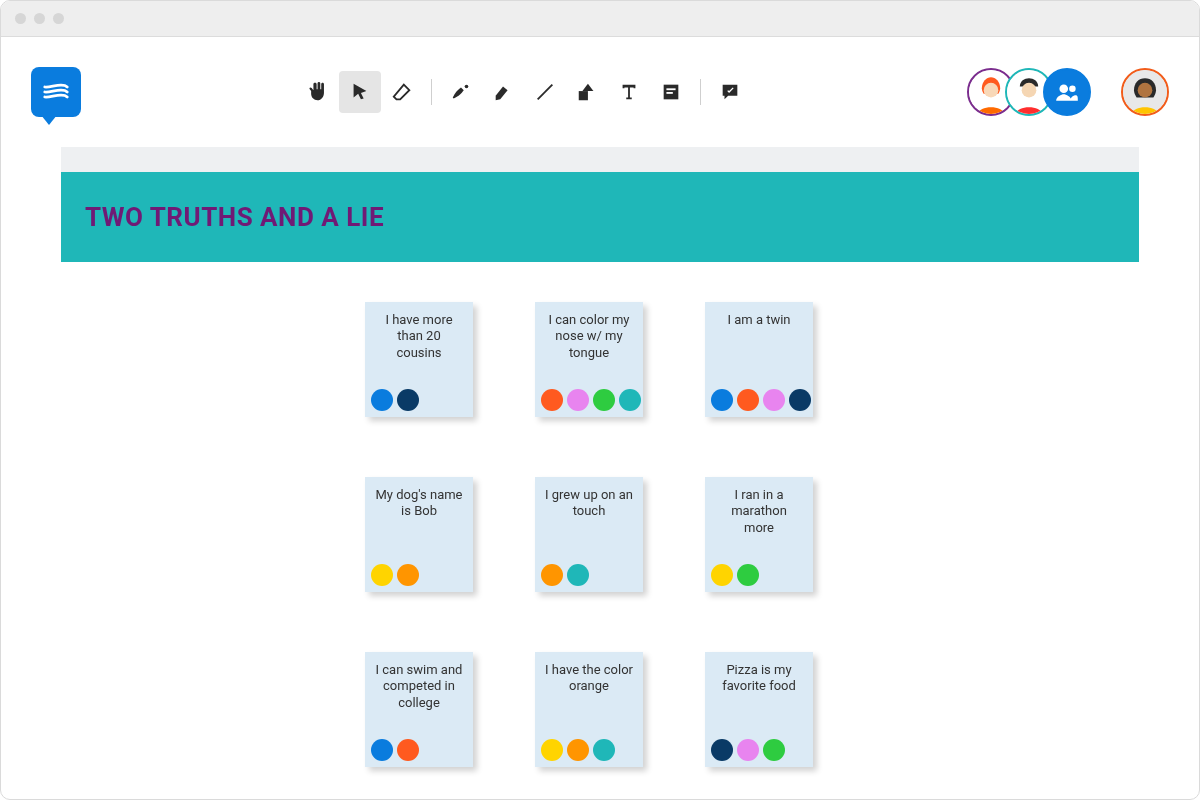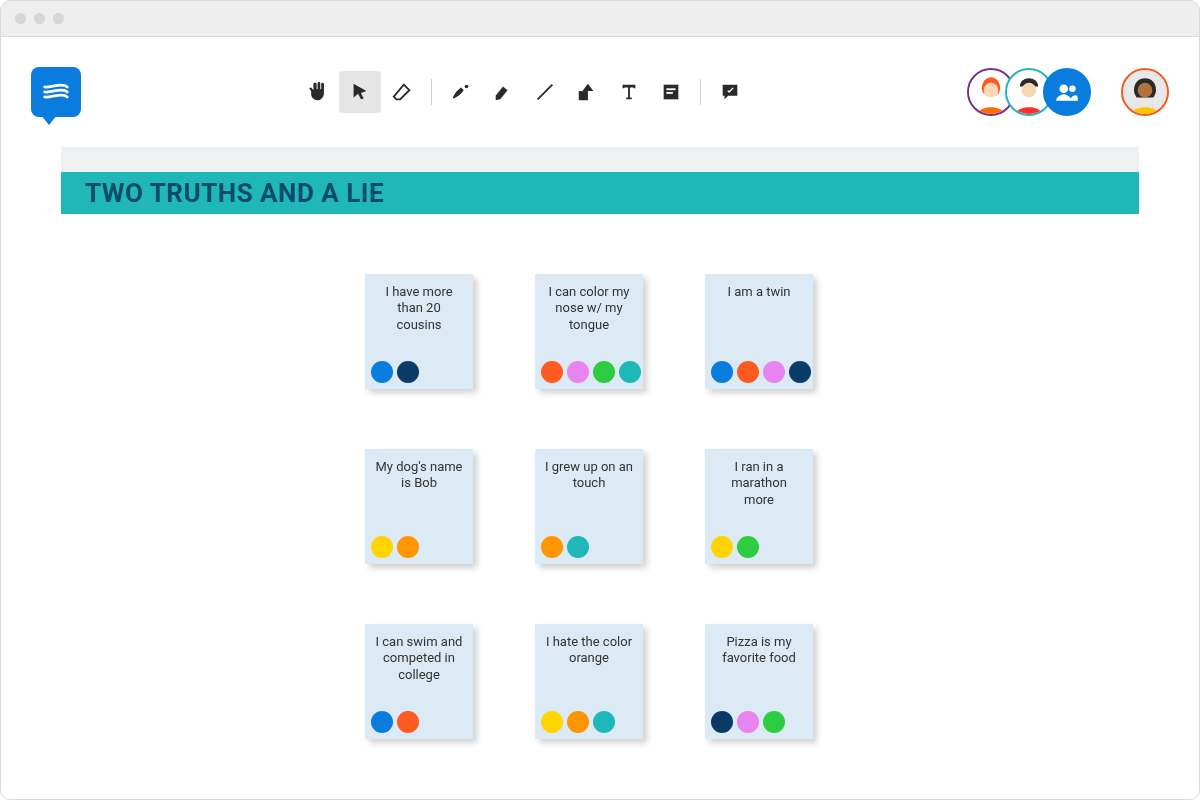--- a/index.html
+++ b/index.html
@@ -16,21 +16,21 @@
 .tool-btn { width: 42px; height: 42px; display: flex; align-items: center; justify-content: center; cursor: pointer; border-radius: 4px; color: #2a2a2a; }
 .tool-btn.active { background: #e5e5e5; }
 .tool-sep { width: 1px; height: 26px; background: #cfcfcf; margin: 0 8px; }
 .tool-btn svg { width: 22px; height: 22px; }
 .avatars { display: flex; align-items: center; gap: -10px; }
 .avatars .collab { width: 48px; height: 48px; border-radius: 50%; border: 2px solid; margin-left: -10px; background: #f2f2f2; overflow: hidden; display: flex; align-items: center; justify-content: center; }
 .avatars .collab:first-child { margin-left: 0; }
 .avatar-self { width: 48px; height: 48px; border-radius: 50%; border: 2px solid #f25c1a; margin-left: 30px; background: #e8e8e8; overflow: hidden; display:flex; align-items:center; justify-content:center; }
 .canvas-wrap { background: #eef0f2; margin: 0 60px 0 60px; height: calc(100% - 110px); padding: 25px 0 0 0; overflow: hidden; }
 .canvas { background: #fff; margin: 0 0 0 0; padding: 0; height: 100%; }
-.banner { background: #1fb7b8; color: #0c4a6e; font-weight: 700; font-size: 26px; padding: 6px 24px; margin: 0 0 60px 0; letter-spacing: 0.5px; }
+.banner { background: #1fb7b8; color: #701a75; font-weight: 700; font-size: 26px; padding: 30px 24px; margin: 0 0 40px 0; letter-spacing: 0.5px; }
 .cards { display: grid; grid-template-columns: repeat(3, 130px); gap: 60px 40px; justify-content: center; }
 .card { width: 108px; height: 115px; background: #dbeaf5; box-shadow: 4px 4px 6px rgba(0,0,0,0.18); position: relative; padding: 10px 10px 32px 10px; display: flex; align-items: flex-start; justify-content: center; }
 .card-text { font-size: 13px; color: #333; text-align: center; line-height: 1.25; }
 .votes { position: absolute; bottom: 6px; left: 6px; display: flex; gap: 4px; }
 .vote { width: 22px; height: 22px; border-radius: 50%; }
 </style>
 </head>
 <body>
 
 <div class="browser-chrome">
@@ -193,21 +193,21 @@
               </div>
             </div>
             <div class="card">
               <div class="card-text">I can swim and competed in college</div>
               <div class="votes">
                 <div class="vote" style="background: rgb(10, 124, 222);"></div>
                 <div class="vote" style="background: rgb(255, 90, 31);"></div>
               </div>
             </div>
             <div class="card">
-              <div class="card-text">I hate the color orange</div>
+              <div class="card-text">I have the color orange</div>
               <div class="votes">
                 <div class="vote" style="background: rgb(255, 212, 0);"></div>
                 <div class="vote" style="background: rgb(255, 149, 0);"></div>
                 <div class="vote" style="background: rgb(31, 183, 184);"></div>
               </div>
             </div>
             <div class="card">
               <div class="card-text">Pizza is my favorite food</div>
               <div class="votes">
                 <div class="vote" style="background: rgb(10, 58, 102);"></div>

